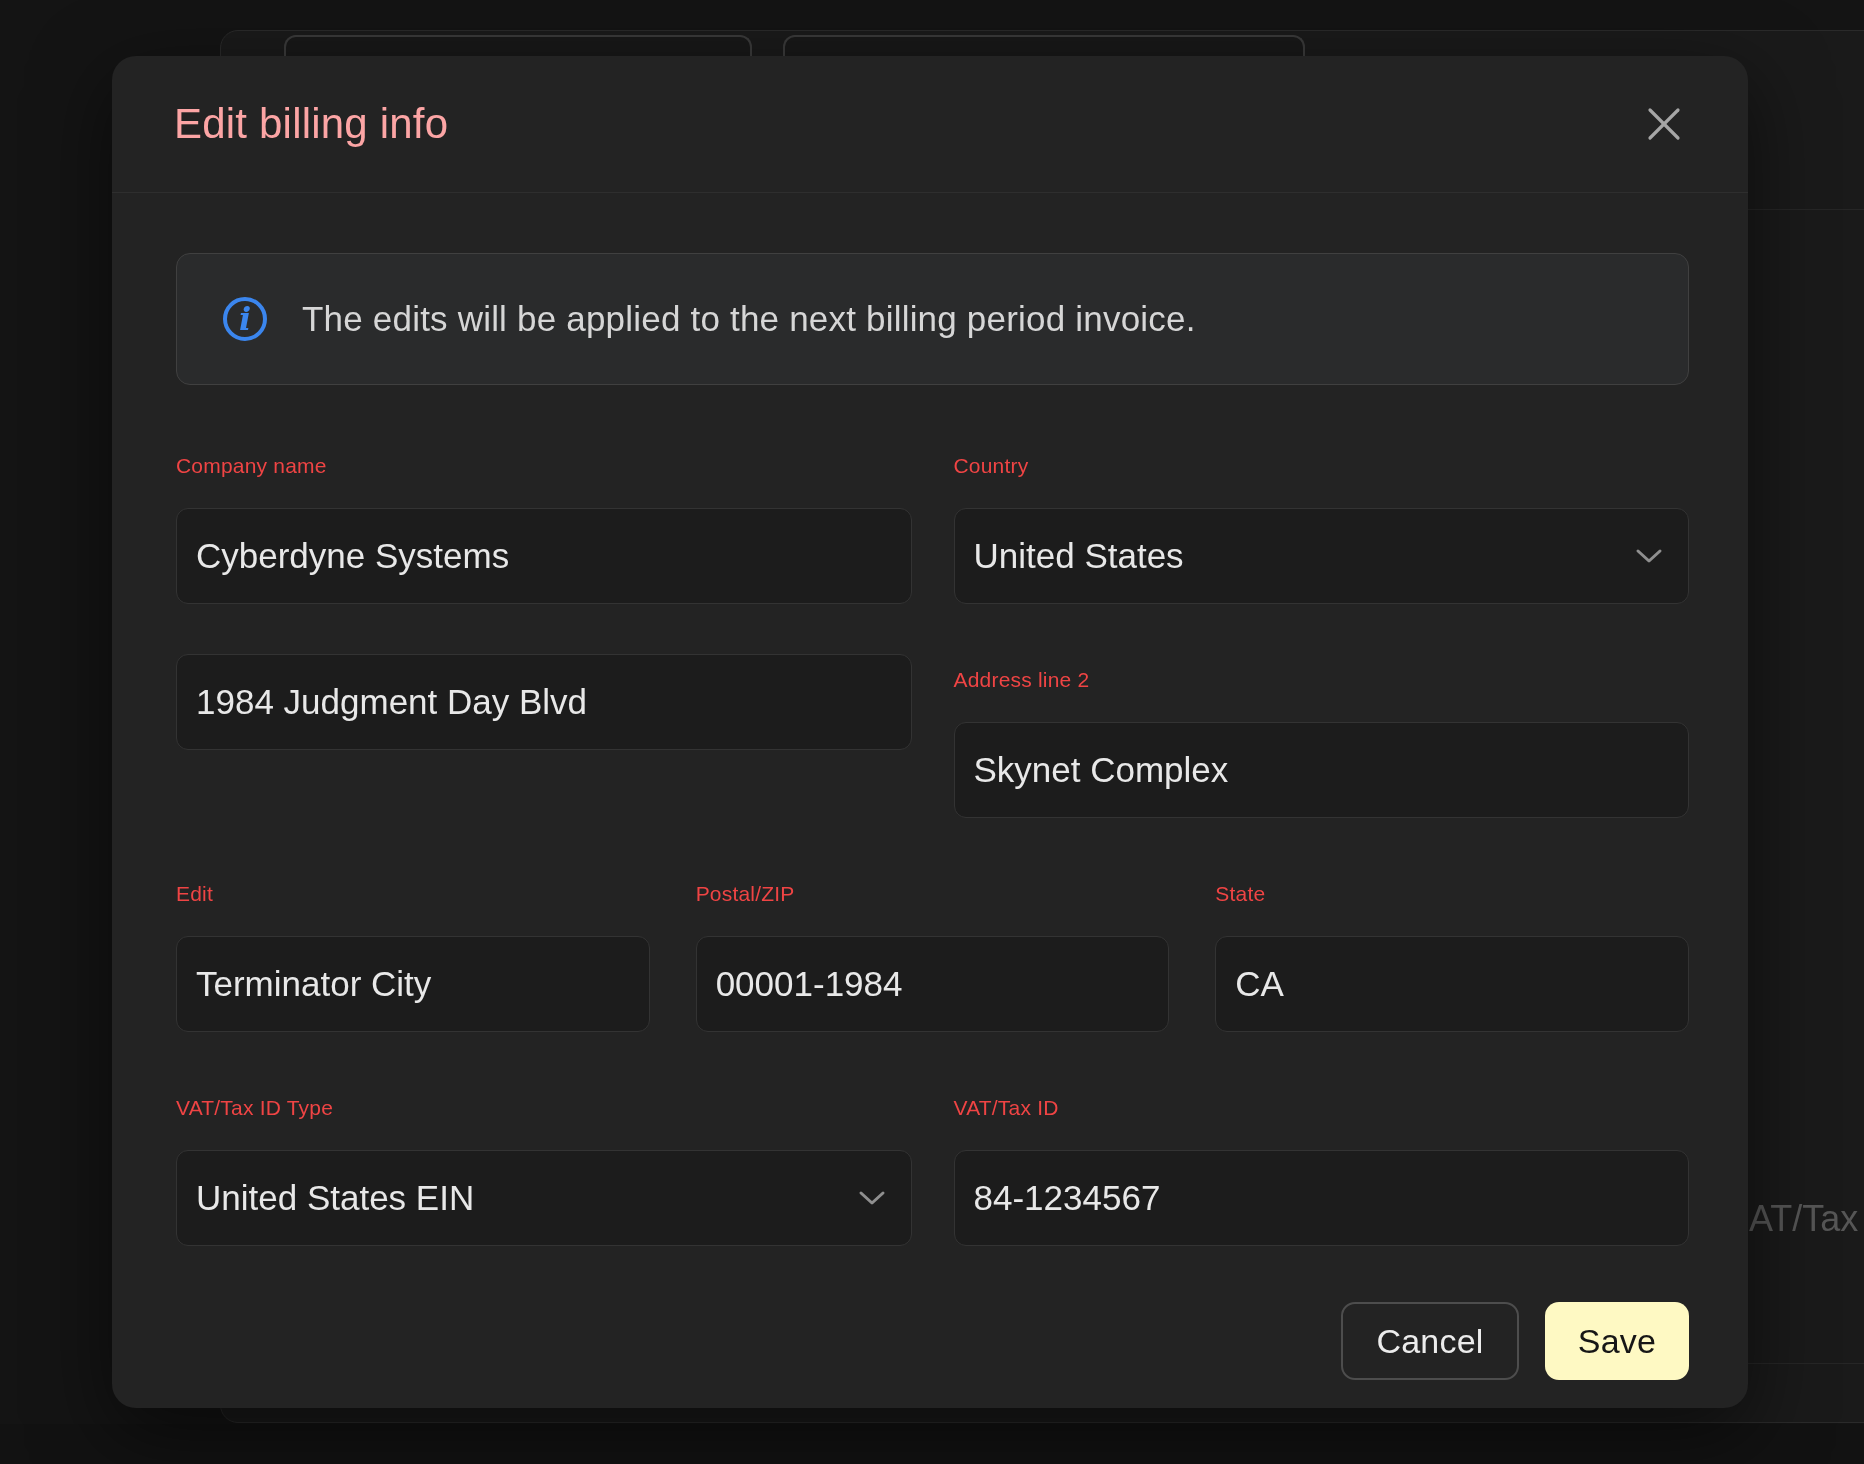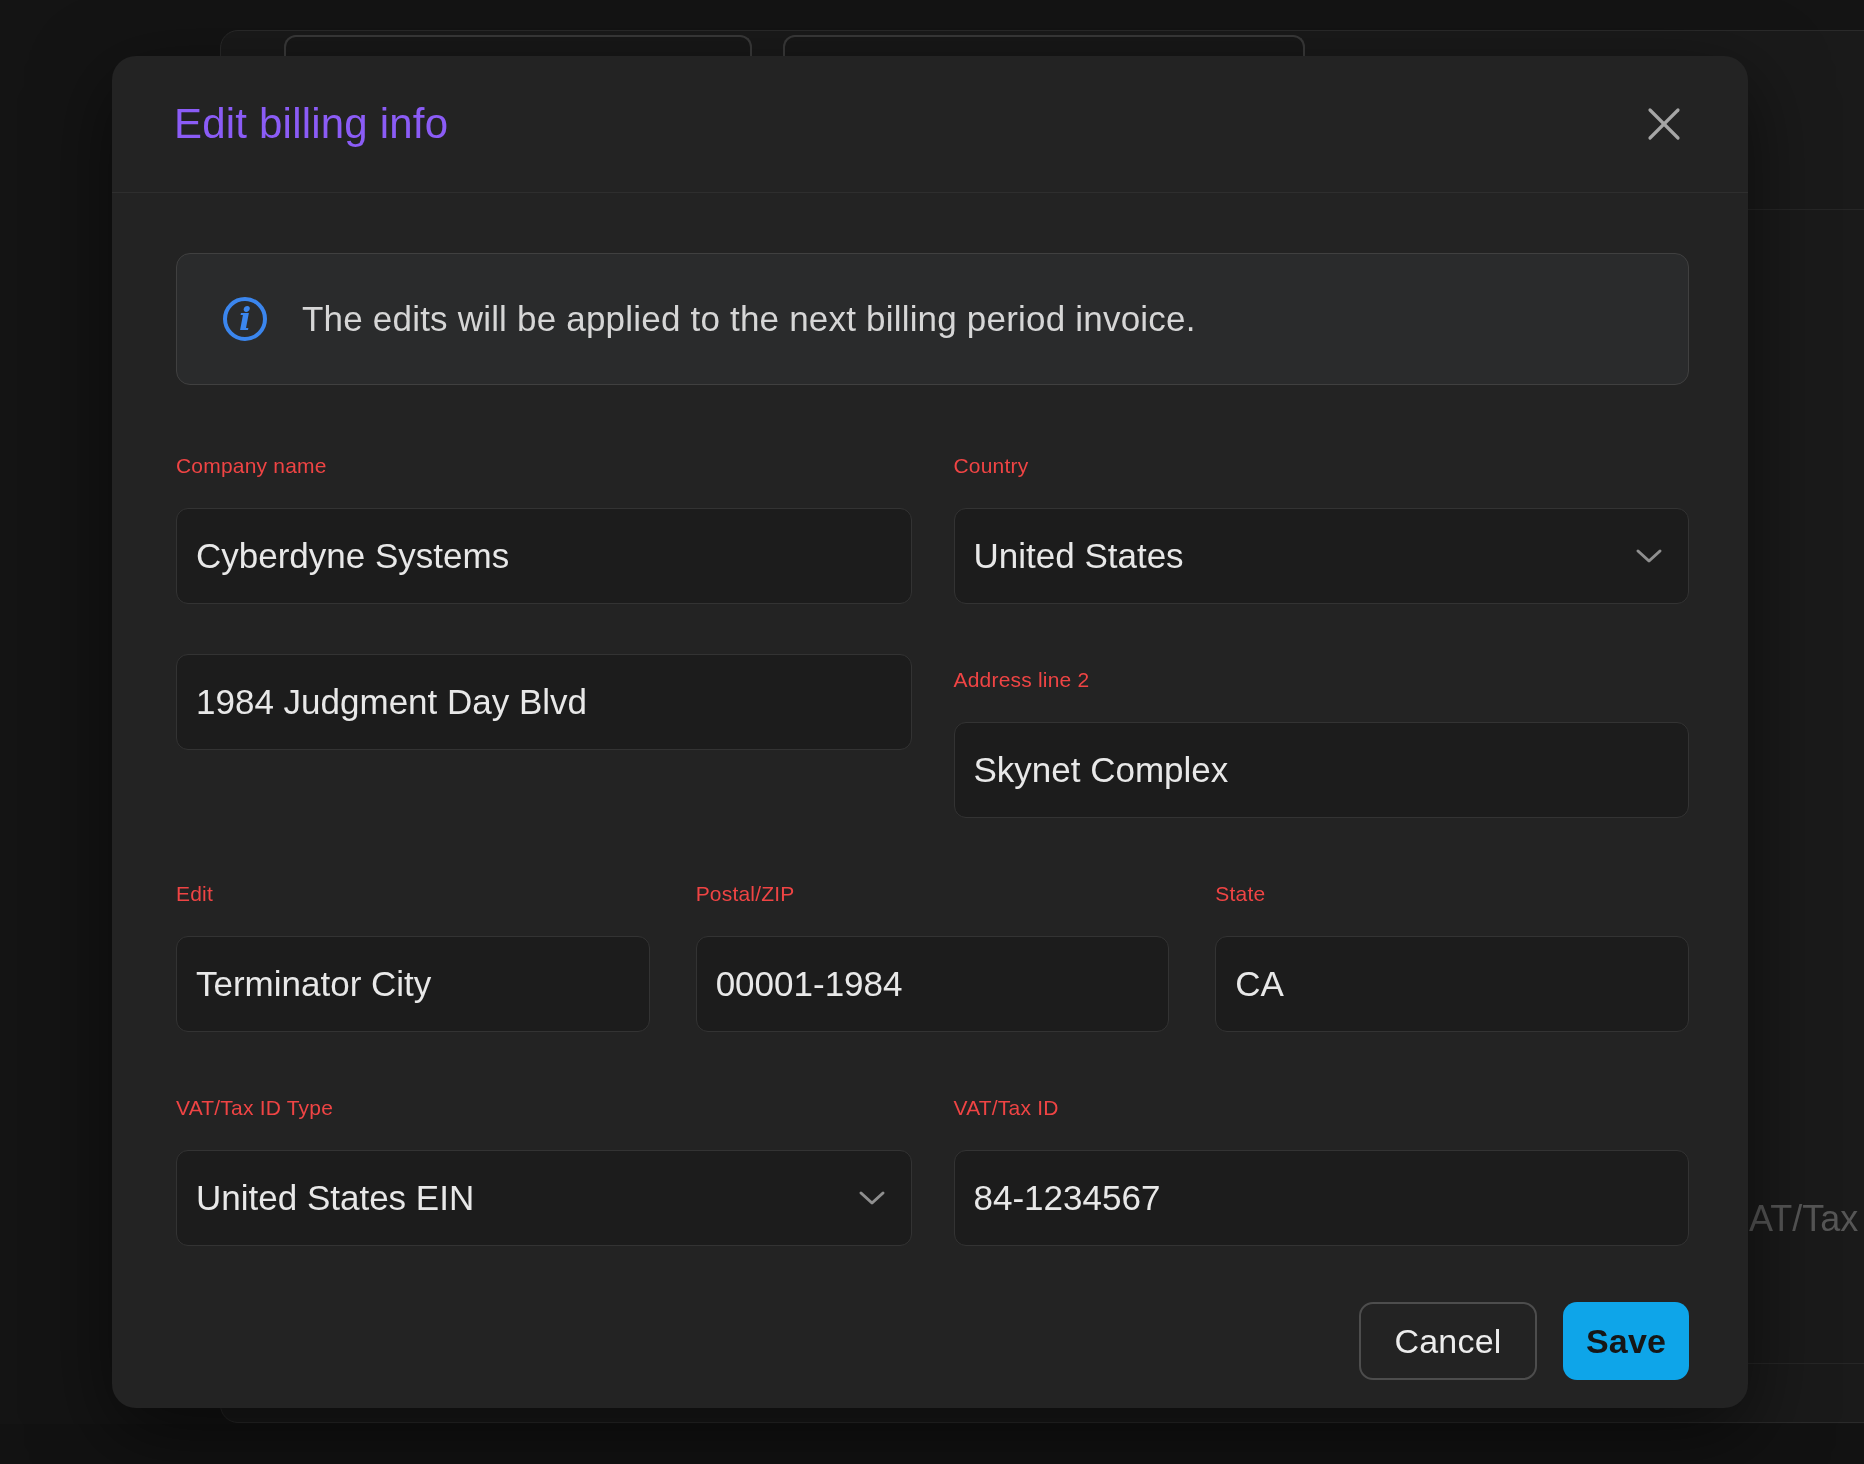--- a/index.html
+++ b/index.html
@@ -58,21 +58,21 @@
   .modal-header {
     height: 137px;
     display: flex;
     align-items: center;
     padding: 0 56px 0 62px;
     border-bottom: 1px solid #2e2e2e;
   }
   .modal-title {
     font-size: 42px;
     font-weight: 400;
-    color: #8b5cf6;
+    color: #fca5a5;
     letter-spacing: 0.2px;
     flex: 1;
   }
   .close-btn {
     width: 52px; height: 52px;
     display: flex; align-items: center; justify-content: center;
     background: transparent; border: none; cursor: pointer;
     margin-right: 2px;
   }
   .modal-body { padding: 0 59px 0 64px; }
@@ -148,25 +148,25 @@
     cursor: pointer;
     letter-spacing: 0.2px;
   }
   .btn-cancel {
     width: 178px;
     background: transparent;
     border: 2px solid #4d4d4d;
     color: #ececec;
   }
   .btn-save {
-    width: 126px;
-    background: #0ea5e9;
+    width: 144px;
+    background: #fef9c3;
     border: none;
     color: #161616;
-    font-weight: 700;
+    font-weight: 400;
   }
 </style>
 </head>
 <body>
 
 <div class="stage">
 
   <div class="bg-card">
     <div class="bg-input-outline bg-input-1"></div>
     <div class="bg-input-outline bg-input-2"></div>

